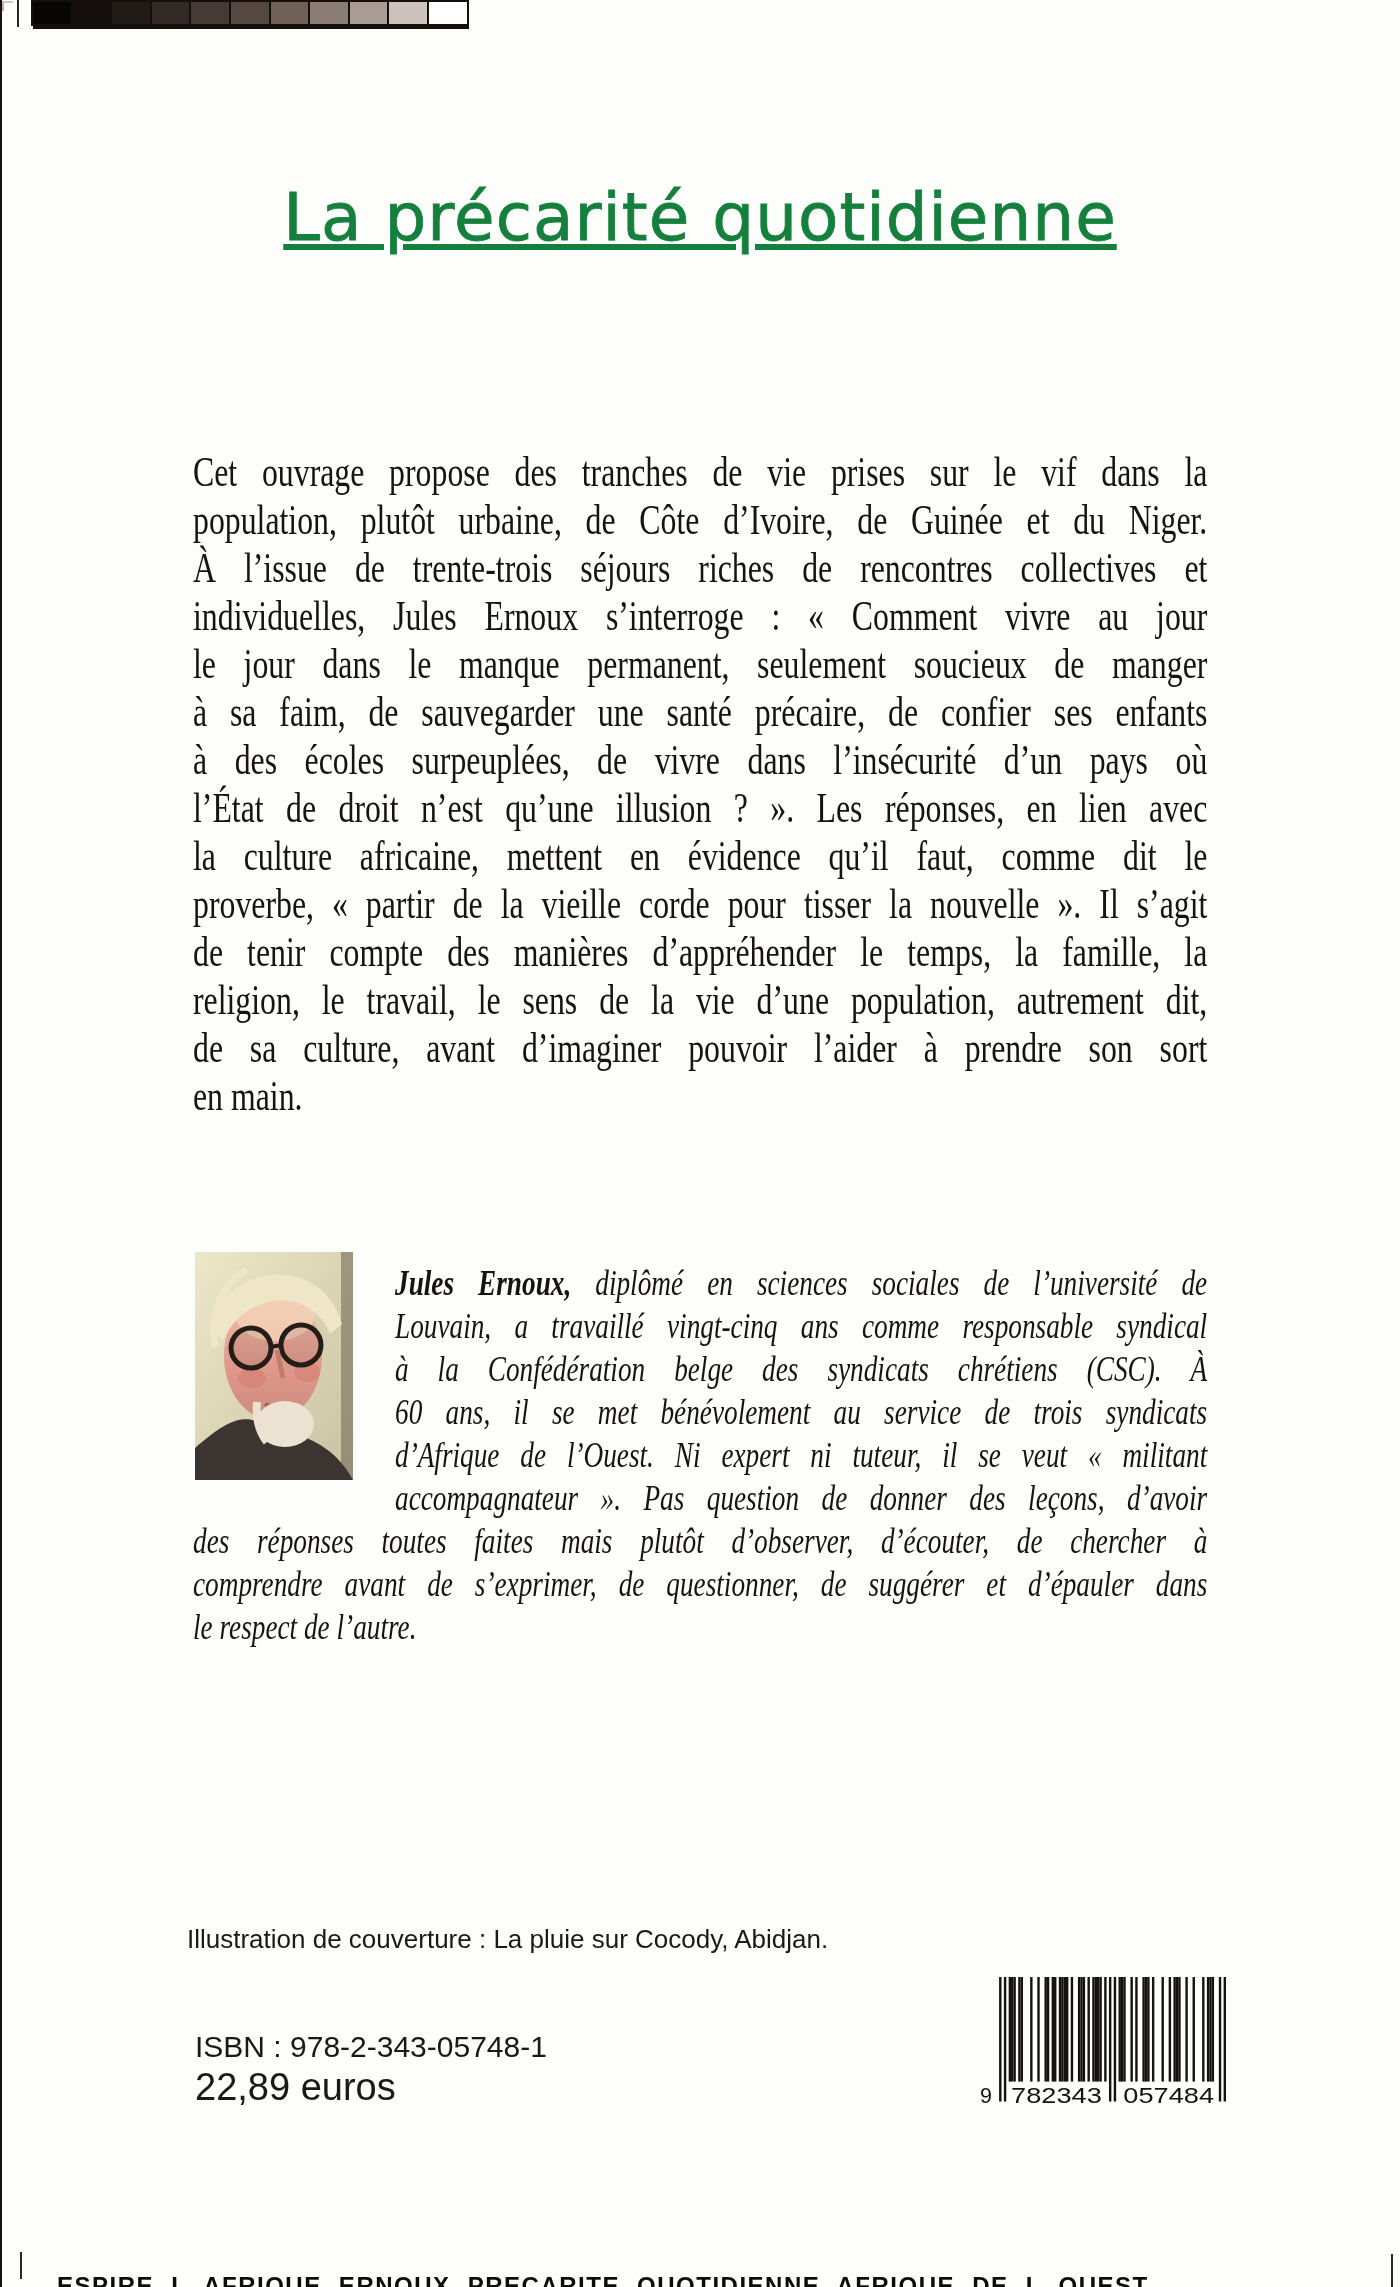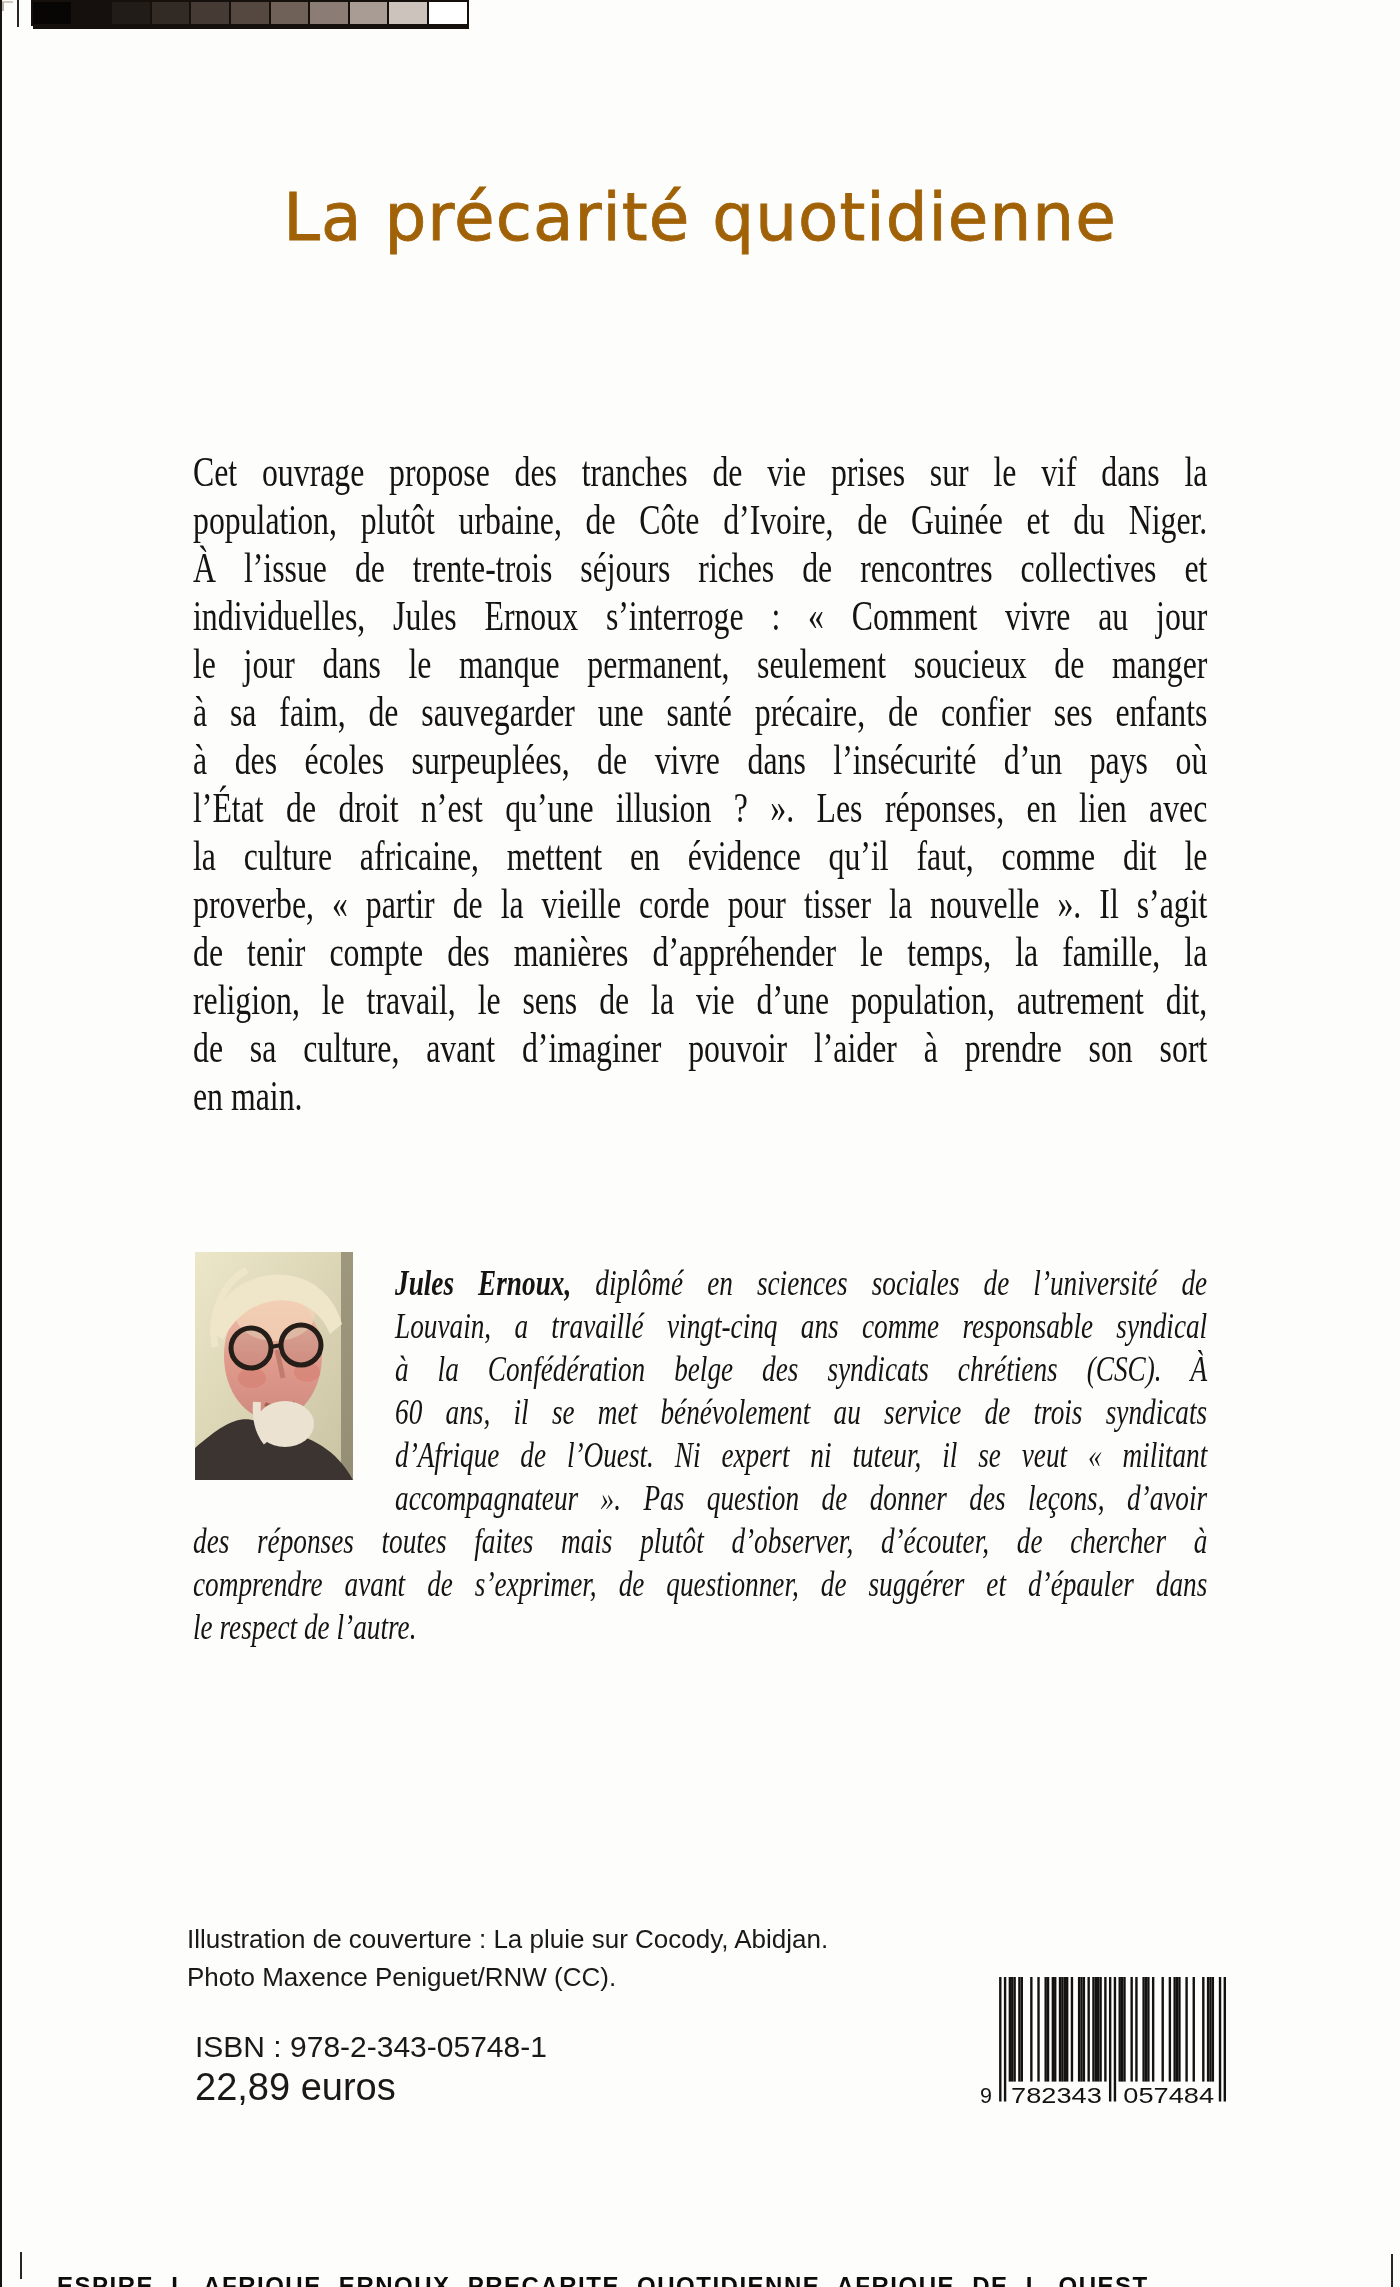--- a/index.html
+++ b/index.html
@@ -70,21 +70,21 @@
       <div class="swatch" style="background: rgb(50, 42, 37);"></div>
       <div class="swatch" style="background: rgb(69, 59, 52);"></div>
       <div class="swatch" style="background: rgb(85, 72, 64);"></div>
       <div class="swatch" style="background: rgb(111, 96, 88);"></div>
       <div class="swatch" style="background: rgb(139, 125, 117);"></div>
       <div class="swatch" style="background: rgb(168, 156, 148);"></div>
       <div class="swatch" style="background: rgb(205, 195, 189);"></div>
       <div class="swatch" style="background: rgb(255, 255, 255);"></div>
     </div>
 
-  <div id="title" style="color: #a16207;">
+  <div id="title" style="color: #15803d; text-decoration: underline;">
     <div>La précarité quotidienne</div>
   </div>
 
   <div id="synopsis" class="condensed">
       <div class="tline">
         <span>Cet</span>
         <span>ouvrage</span>
         <span>propose</span>
         <span>des</span>
         <span>tranches</span>
@@ -390,21 +390,20 @@
         <span>suggérer</span>
         <span>et</span>
         <span>d’épauler</span>
         <span>dans</span>
       </div>
       <div class="tline plain">le respect de l’autre.</div>
     </div>
 
   <div id="credits" class="sans">
     <div>Illustration de couverture : La pluie sur Cocody, Abidjan.</div>
-    <div>Photo Maxence Peniguet/RNW (CC).</div>
   </div>
 
   <div id="isbn" class="sans">ISBN : 978-2-343-05748-1</div>
   <div id="price" class="sans">22,89 euros</div>
 
   <div id="barcode">
       <svg viewBox="-8 0 103 51" preserveAspectRatio="none">
         <rect x="0" y="0" width="1" height="50" fill="#141210"></rect>
         <rect x="2" y="0" width="1" height="50" fill="#141210"></rect>
         <rect x="4" y="0" width="1" height="42" fill="#141210"></rect>

